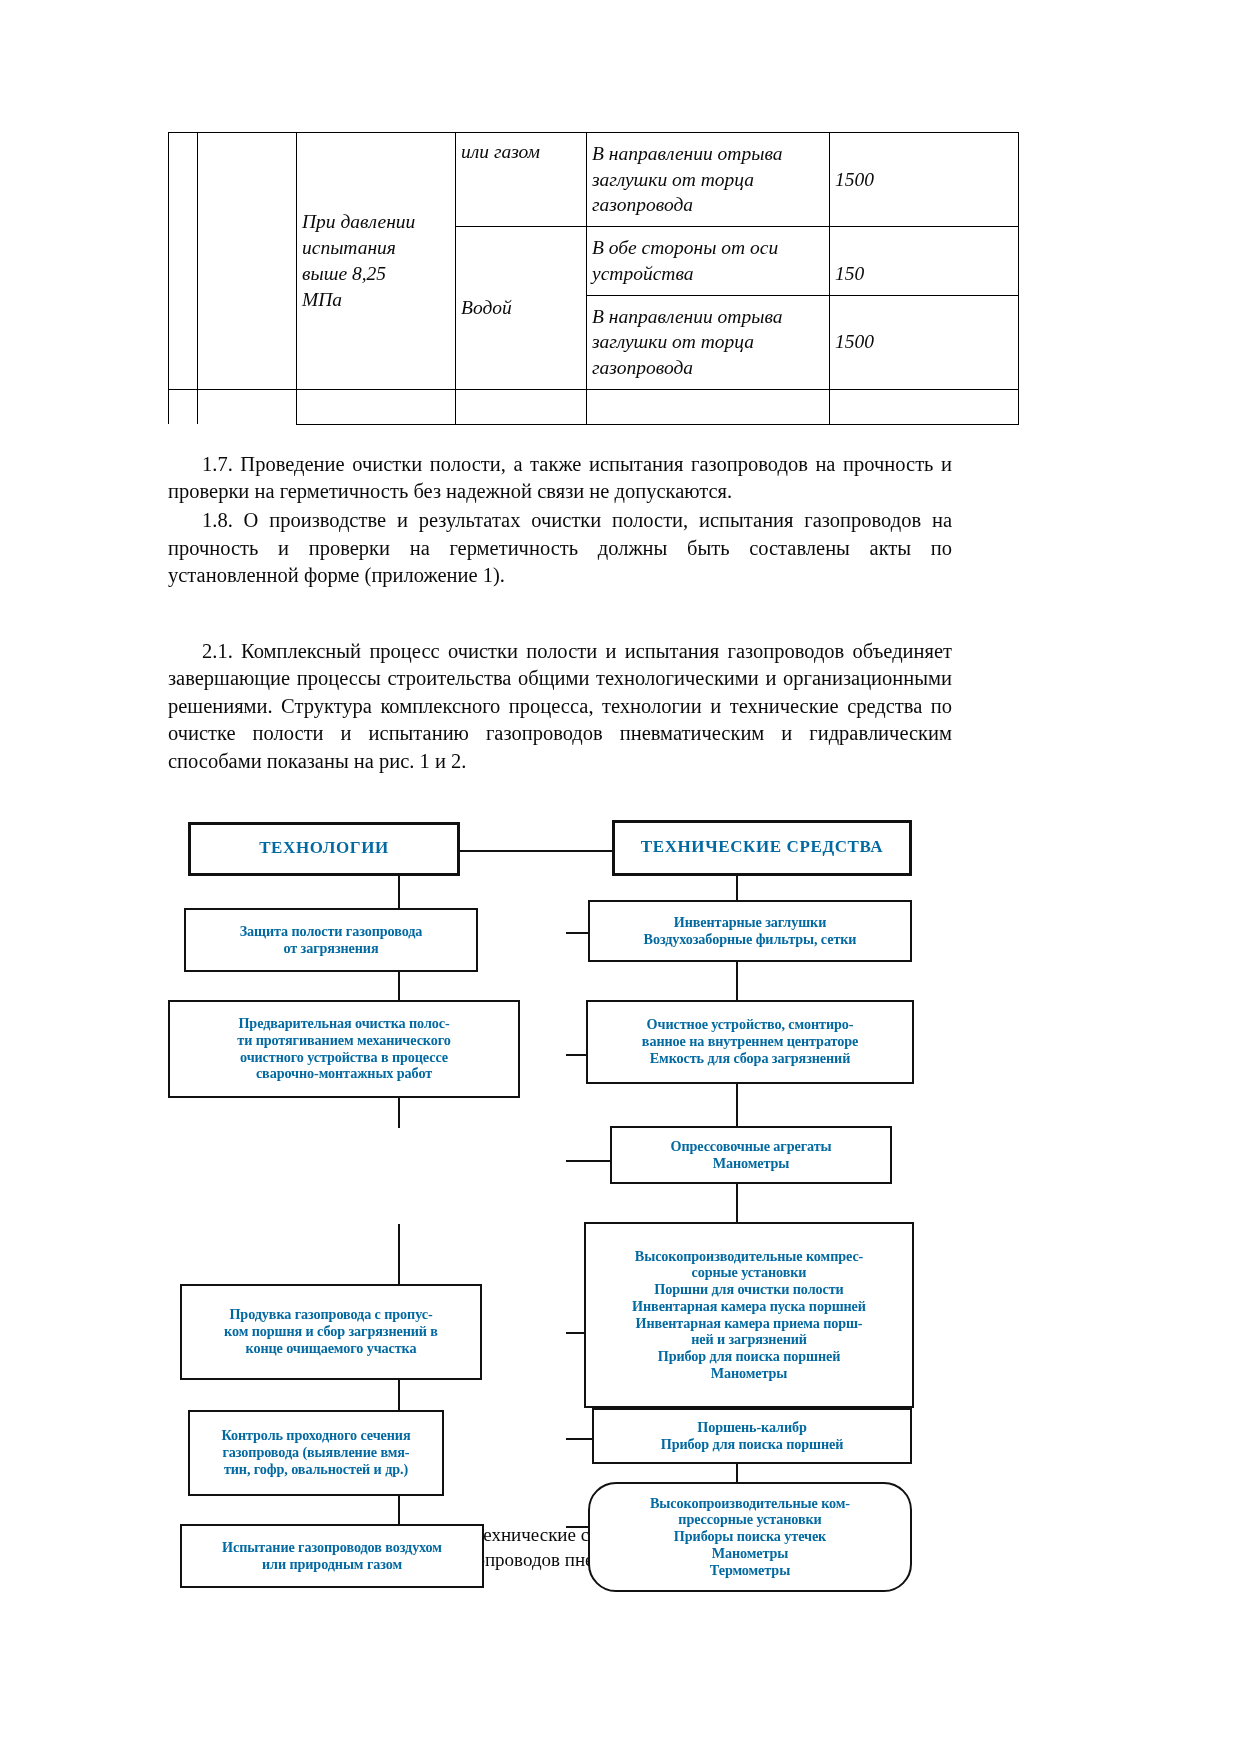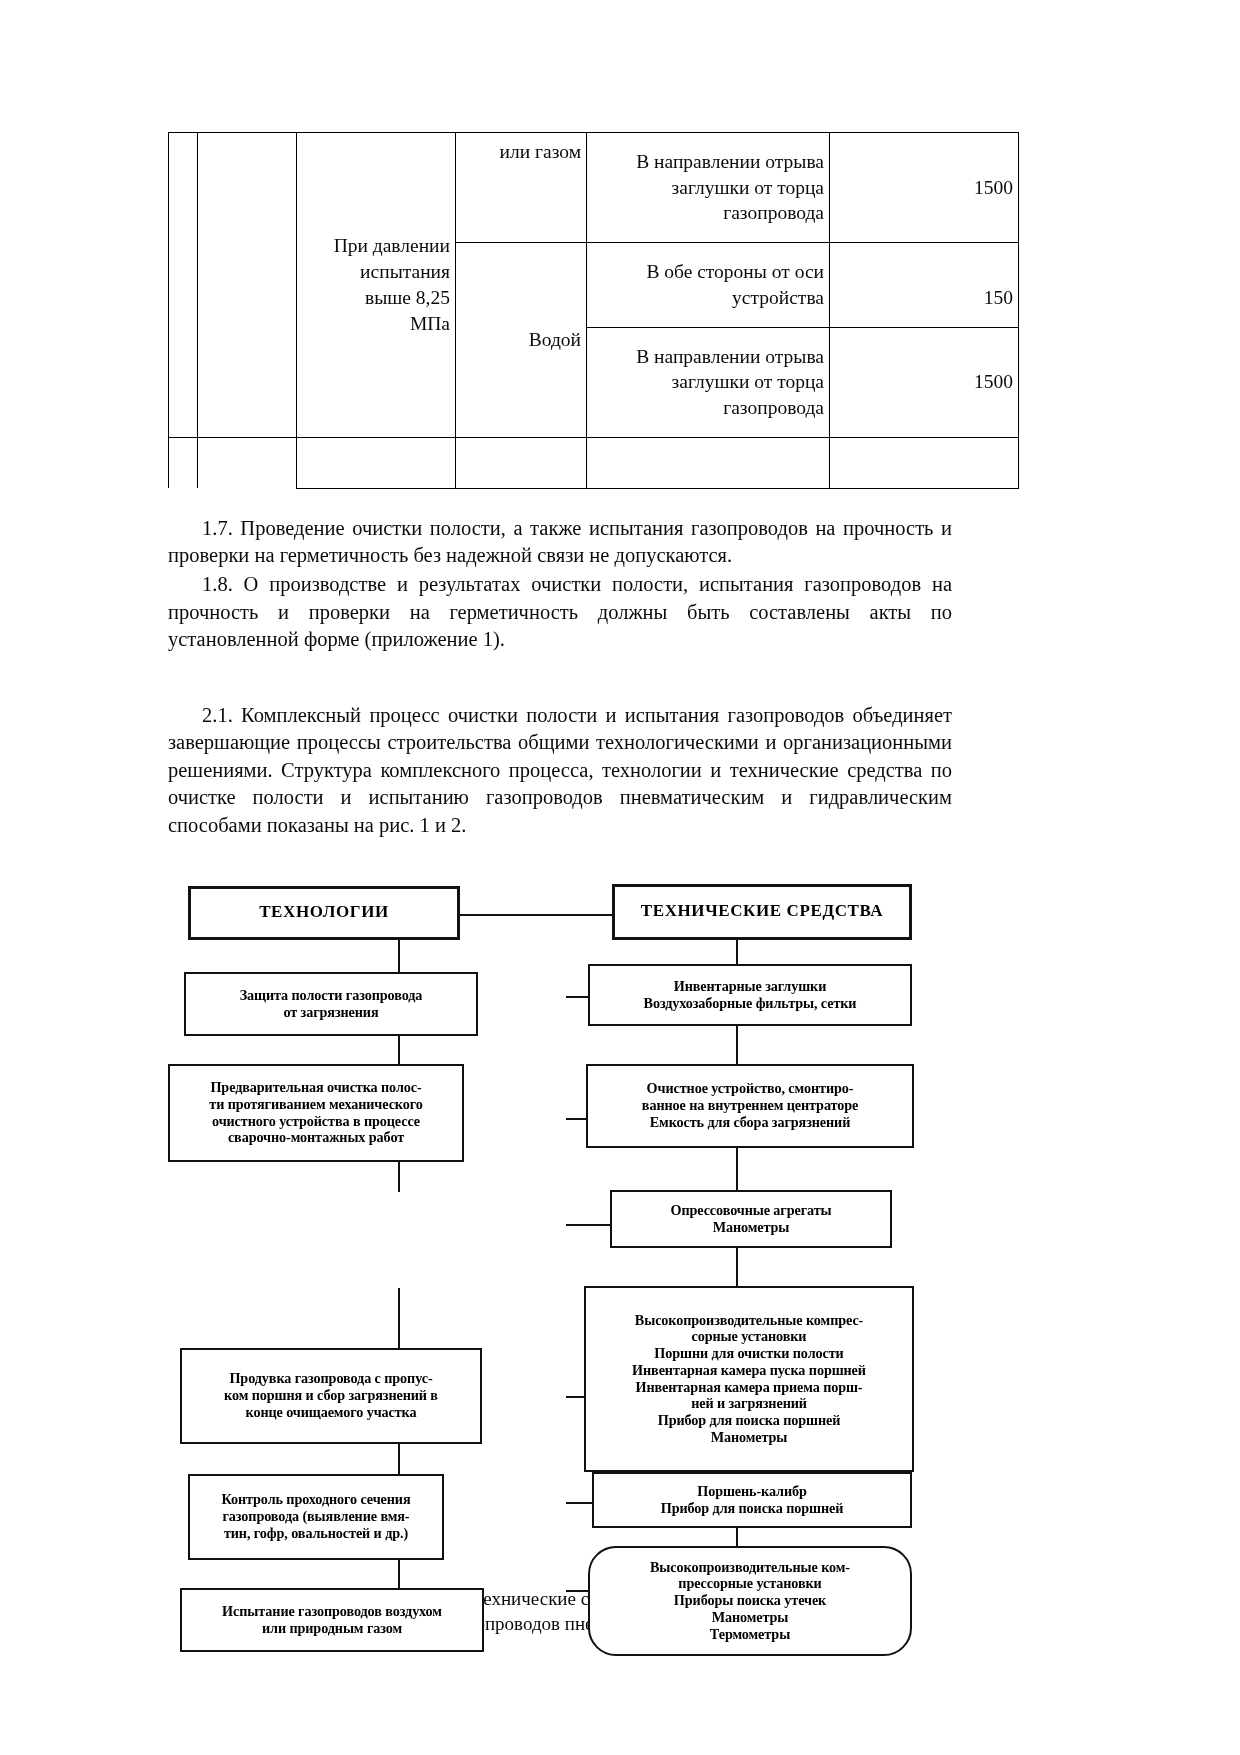--- a/index.html
+++ b/index.html
@@ -32,24 +32,25 @@
   table.spec {
     border-collapse: collapse;
     width: 784px;
     margin-top: 132px;
     table-layout: fixed;
   }
   table.spec td {
     border: 1.6px solid #000;
     font-size: 19.5px;
     line-height: 1.32;
-    text-align: right;
+    text-align: left;
     vertical-align: middle;
-    padding: 16px 5px;
+    padding: 8px 5px;
     font-family: "Liberation Serif", serif;
+    font-style: italic;
   }
   td.c0 { width: 18px;  border-left: 1.6px solid #000; border-top: none; border-bottom: none;}
   td.c1 { width: 88px;  border-top: none; border-bottom: none;}
   td.c2 { width: 148px; }
   td.c3 { width: 120px; }
   td.c4 { width: 232px; }
   td.c5 { width: 178px; }
   .blankrow td { height: 18px; border-top: none; }
 
   
@@ -92,21 +93,21 @@
     display: flex;
     align-items: center;
     justify-content: center;
     text-align: center;
     font-weight: bold;
     font-size: 14.2px;
     line-height: 1.18;
     letter-spacing: -0.1px;
     padding: 2px 4px;
     z-index: 3;
-    color: #000000;
+    color: #0369a1;
   }
   .node.head {
     border-width: 3.4px;
     font-size: 17px;
     letter-spacing: 0.6px;
   }
   .node .txt { white-space: pre-line; display: block; width: 100%; }
   .ln {
     position: absolute;
     background: #111;
@@ -203,21 +204,21 @@
         <span class="txt">ТЕХНОЛОГИИ</span>
       </div>
       <div class="node head" style="left:444px; top:18px; width:300px; height:56px;">
         <span class="txt">ТЕХНИЧЕСКИЕ СРЕДСТВА</span>
       </div>
 
       <div class="node" style="left:16px; top:106px; width:294px; height:64px;">
         <span class="txt">Защита полости газопровода
 от загрязнения</span>
       </div>
-      <div class="node" style="left:0px; top:198px; width:296px; height:98px;">
+      <div class="node" style="left:0px; top:198px; width:352px; height:98px;">
         <span class="txt">Предварительная очистка полос-
 ти протягиванием механического
 очистного устройства в процессе
 сварочно-монтажных работ</span>
       </div>
       <div class="node" style="left:12px; top:482px; width:302px; height:96px;">
         <span class="txt">Продувка газопровода с пропус-
 ком поршня и сбор загрязнений в
 конце очищаемого участка</span>
       </div>

